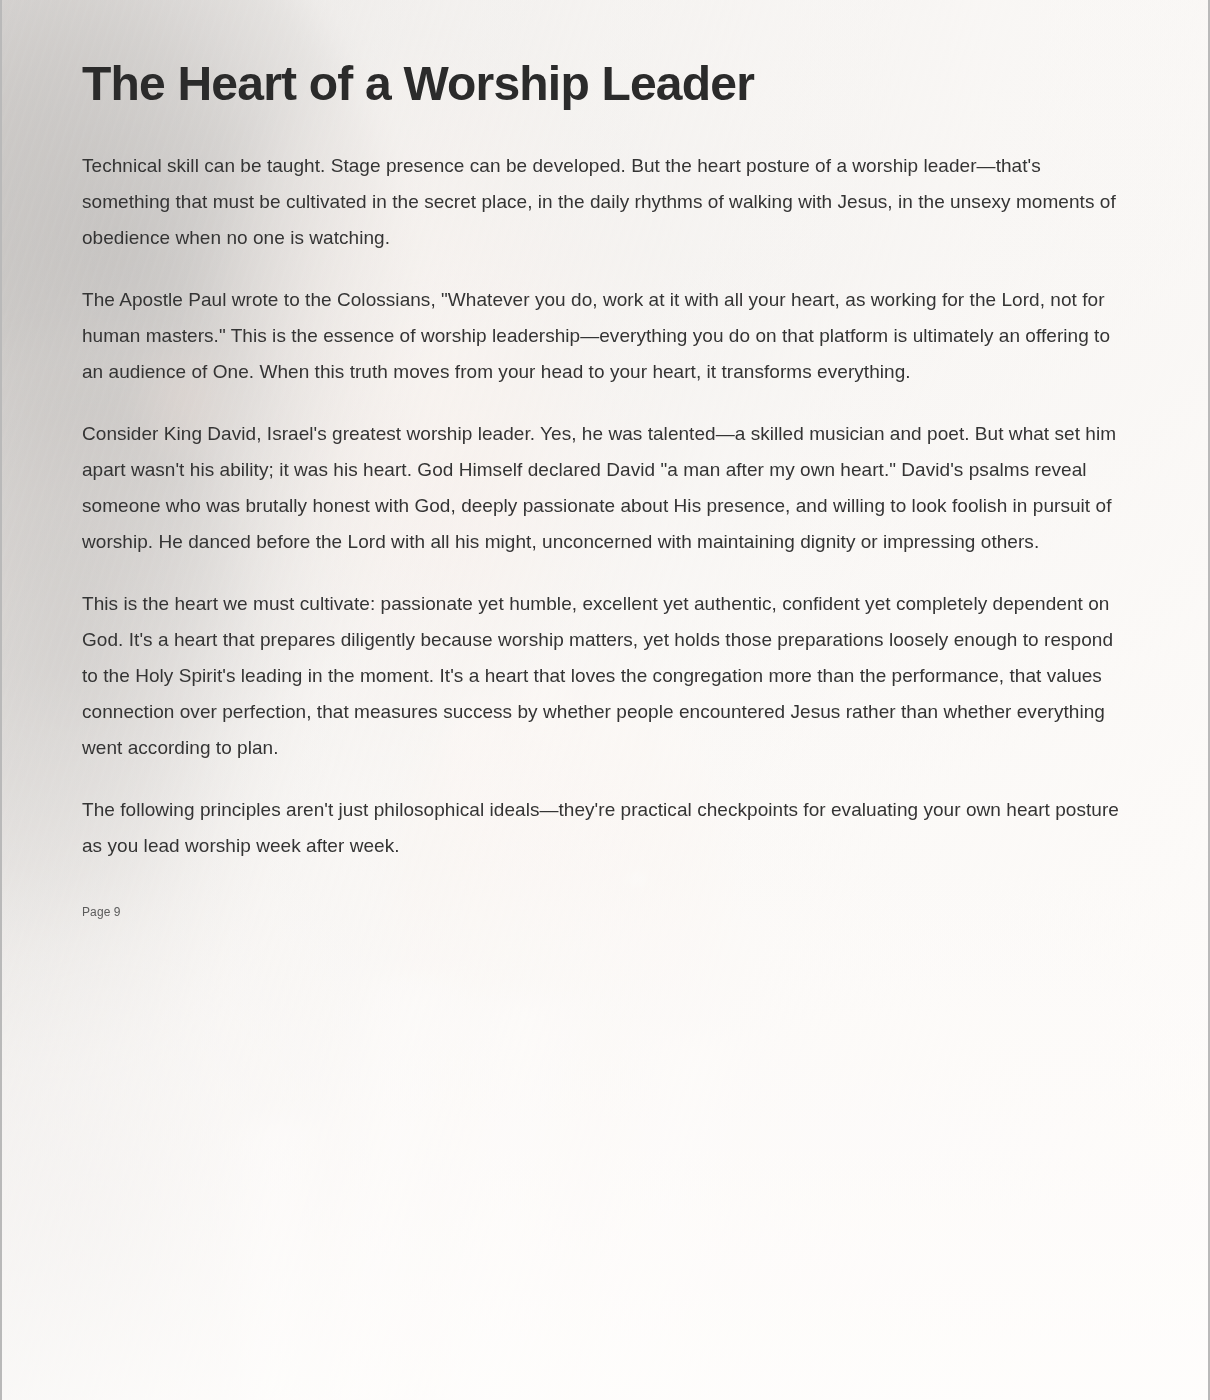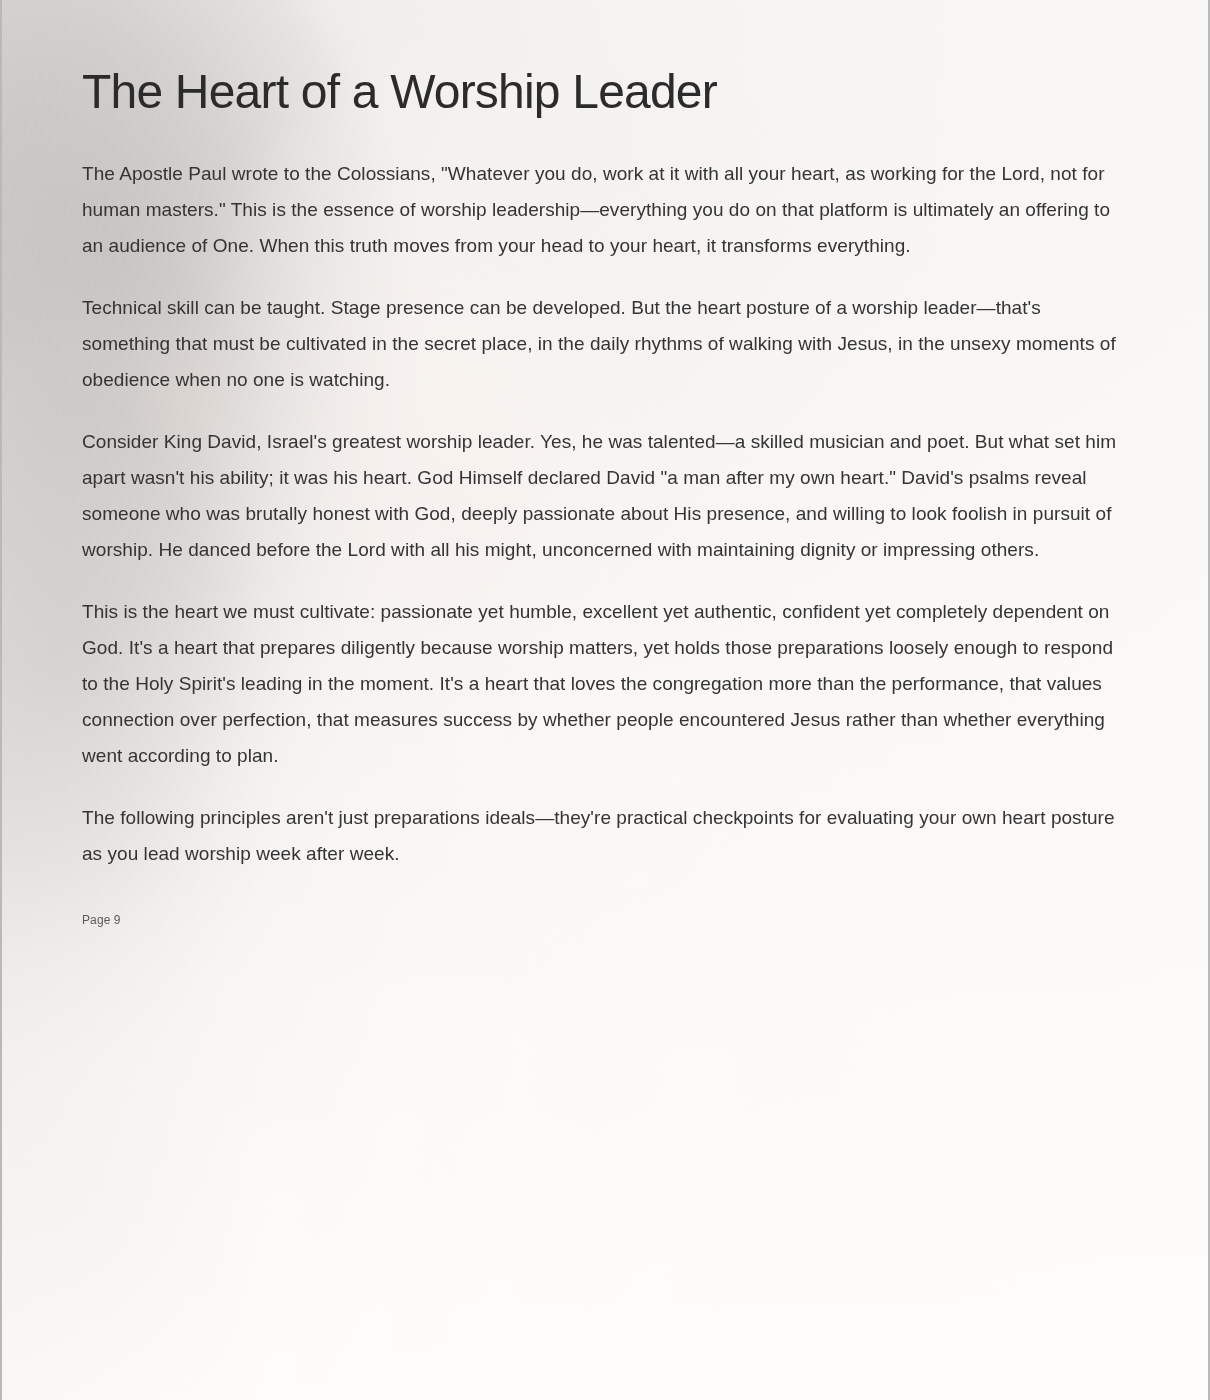--- a/index.html
+++ b/index.html
@@ -278,24 +278,24 @@
 
   
   #content {
     position: relative;
     z-index: 3;
     padding: 56px 80px 0 80px;
     box-sizing: border-box;
   }
 
   #page-title {
-    margin: 8px 0 36px 0;
+    margin: 0 0 36px 0;
     font-size: 48px;
     line-height: 1.16;
-    font-weight: 400;
+    font-weight: 700;
     letter-spacing: -0.8px;
     color: #2b2b2b;
   }
 
   .body-text {
     margin: 0 0 26px 0;
     max-width: 1050px;
     font-size: 19px;
     line-height: 36px;
     color: #343434;
@@ -339,26 +339,26 @@
     <div class="ph-grain"></div>
   </div>
 
   <div id="wash"></div>
   <div id="wash-2"></div>
 
   <div id="content">
 
     <h1 id="page-title">The Heart of a Worship Leader</h1>
 
+    <p class="body-text">Technical skill can be taught. Stage presence can be developed. But the heart posture of a worship leader—that's something that must be cultivated in the secret place, in the daily rhythms of walking with Jesus, in the unsexy moments of obedience when no one is watching.</p>
+
     <p class="body-text">The Apostle Paul wrote to the Colossians, "Whatever you do, work at it with all your heart, as working for the Lord, not for human masters." This is the essence of worship leadership—everything you do on that platform is ultimately an offering to an audience of One. When this truth moves from your head to your heart, it transforms everything.</p>
 
-    <p class="body-text">Technical skill can be taught. Stage presence can be developed. But the heart posture of a worship leader—that's something that must be cultivated in the secret place, in the daily rhythms of walking with Jesus, in the unsexy moments of obedience when no one is watching.</p>
-
     <p class="body-text">Consider King David, Israel's greatest worship leader. Yes, he was talented—a skilled musician and poet. But what set him apart wasn't his ability; it was his heart. God Himself declared David "a man after my own heart." David's psalms reveal someone who was brutally honest with God, deeply passionate about His presence, and willing to look foolish in pursuit of worship. He danced before the Lord with all his might, unconcerned with maintaining dignity or impressing others.</p>
 
     <p class="body-text">This is the heart we must cultivate: passionate yet humble, excellent yet authentic, confident yet completely dependent on God. It's a heart that prepares diligently because worship matters, yet holds those preparations loosely enough to respond to the Holy Spirit's leading in the moment. It's a heart that loves the congregation more than the performance, that values connection over perfection, that measures success by whether people encountered Jesus rather than whether everything went according to plan.</p>
 
-    <p class="body-text">The following principles aren't just preparations ideals—they're practical checkpoints for evaluating your own heart posture as you lead worship week after week.</p>
+    <p class="body-text">The following principles aren't just philosophical ideals—they're practical checkpoints for evaluating your own heart posture as you lead worship week after week.</p>
 
     <div id="page-footer">Page 9</div>
 
   </div>
 </div>
 
 </body></html>

